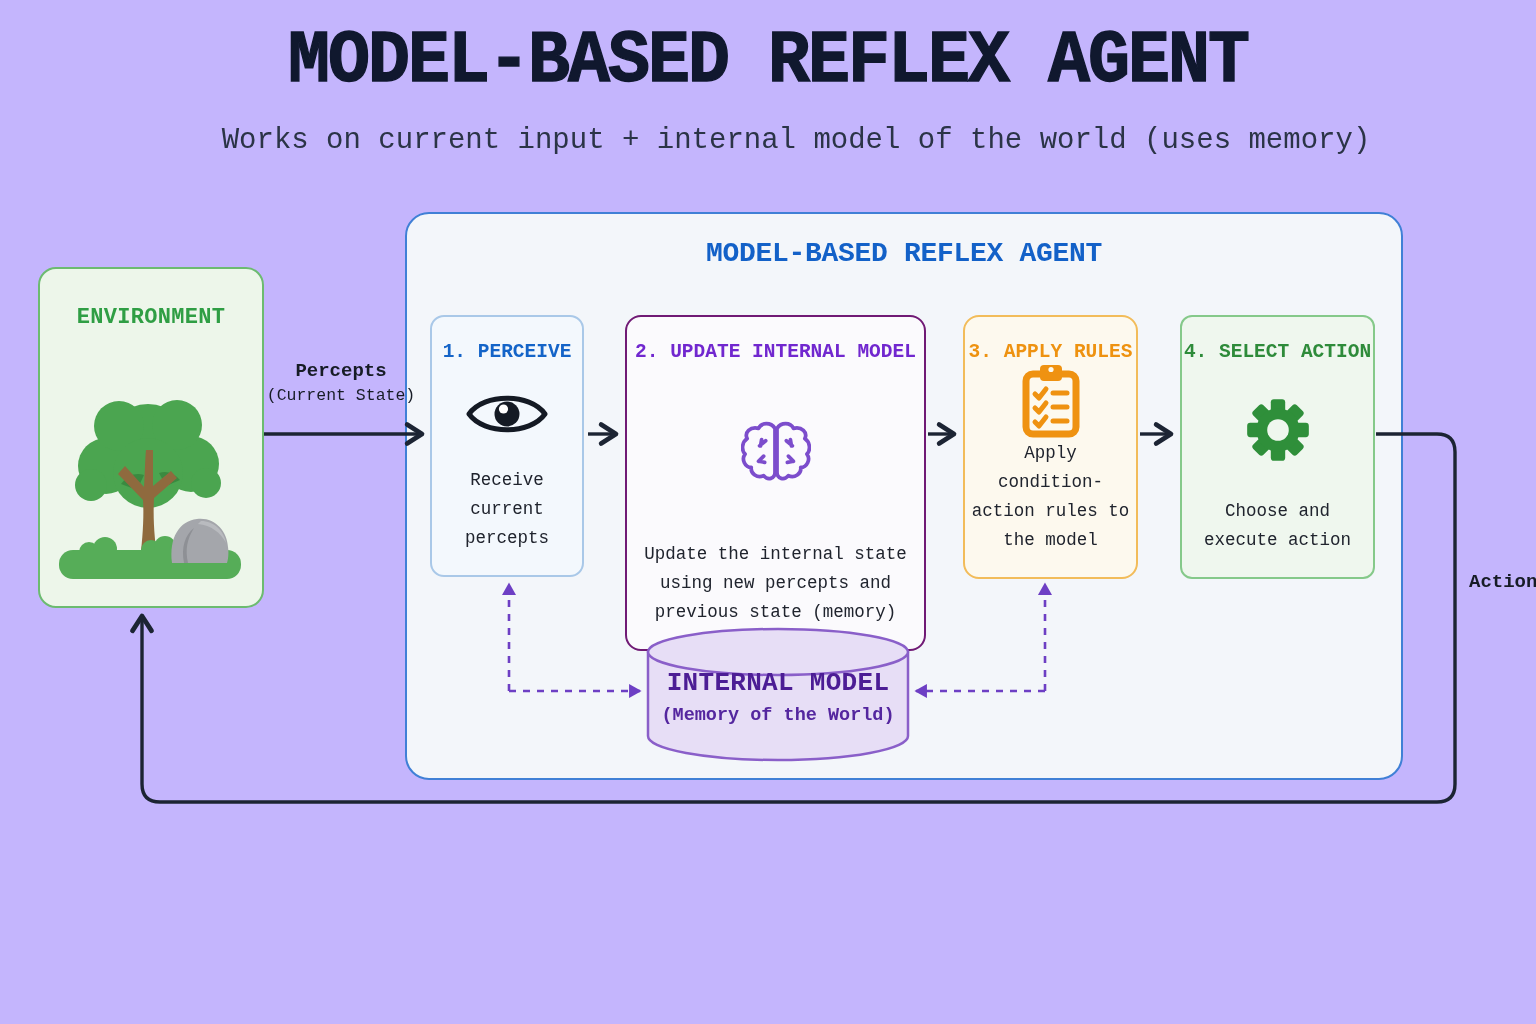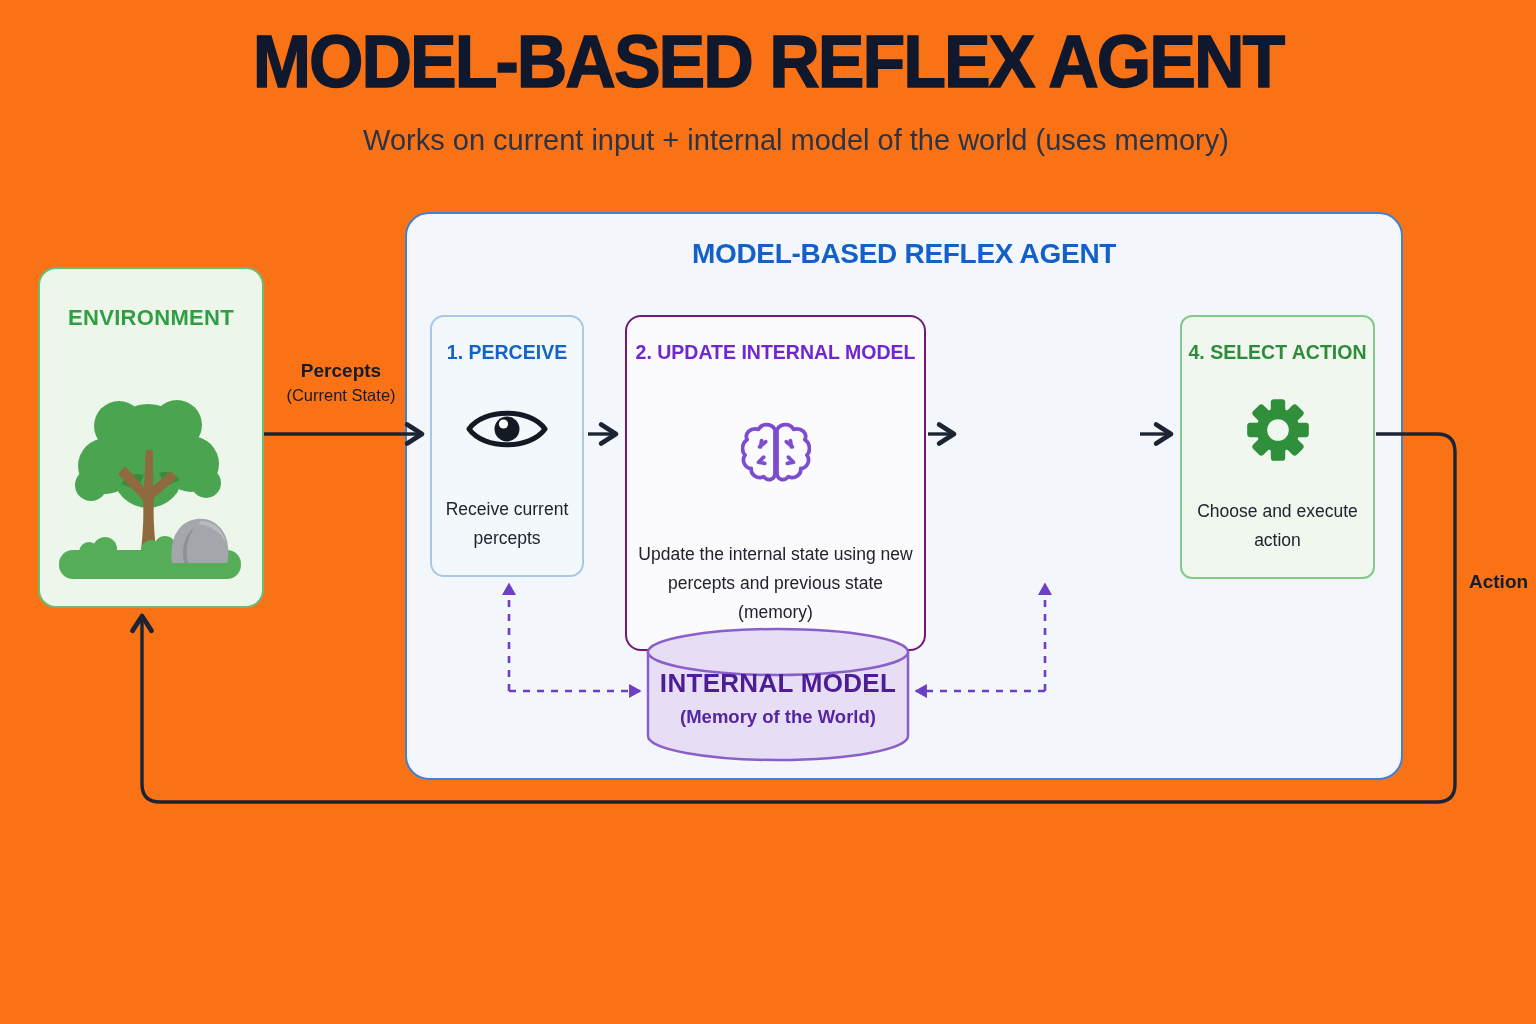--- a/index.html
+++ b/index.html
@@ -1,19 +1,19 @@
 <!DOCTYPE html>
 <html><head>
 <meta charset="utf-8">
 <style>
   html,body { margin:0; padding:0; background:#ffffff; }
   .canvas {
     position:relative; width:1536px; height:1024px;
-    background:#f97316; overflow:hidden;
-    font-family:Liberation Sans, sans-serif;
+    background:#c4b5fd; overflow:hidden;
+    font-family:Liberation Mono, monospace;
     color:#171c26;
   }
   
   .main-title {
     position:absolute; top:22px; left:0; width:100%;
     text-align:center; font-size:70px; font-weight:bold;
     letter-spacing:-2px; color:#10182e;
     -webkit-text-stroke:1.3px #10182e; transform:scaleY(1.05);
   }
   .subtitle {
@@ -164,20 +164,39 @@
           <path d="M33,9 C29,3 20,3 17,9 C9,7 3,13 6,19 C1,22 0,30 4,34 C0,39 4,47 10,47 C9,53 16,58 22,55 C26,60 33,58 33,52 Z"></path>
           <path d="M33,9 C29,3 20,3 17,9 C9,7 3,13 6,19 C1,22 0,30 4,34 C0,39 4,47 10,47 C9,53 16,58 22,55 C26,60 33,58 33,52 Z" transform="translate(68,0) scale(-1,1)"></path>
           <path d="M24,21 l-6,5 M19,26 l1,-6 M22,36 l-5,5 M17,41 l6,1"></path>
           <path d="M44,21 l6,5 M49,26 l-1,-6 M46,36 l5,5 M51,41 l-6,1"></path>
         </g>
       </svg>
     </div>
     <div class="step-desc">Update the internal state using new percepts and previous state (memory)</div>
   </div>
 
+  <div class="step step-3">
+    <div class="step-title">3. APPLY RULES</div>
+    <div class="step-icon">
+      <svg width="62" height="76" viewBox="0 0 62 76">
+        <rect x="6" y="11" width="50" height="60" rx="7" fill="none" stroke="#ef9211" stroke-width="7"></rect>
+        <rect x="20" y="2" width="22" height="16" rx="4" fill="#ef9211"></rect>
+        <circle cx="31" cy="6.5" r="2.6" fill="#fdf9ee"></circle>
+        <g stroke="#ef9211" stroke-width="5" fill="none" stroke-linecap="round" stroke-linejoin="round">
+          <path d="M15,31 l4,4 l7,-9"></path>
+          <path d="M15,45 l4,4 l7,-9"></path>
+          <path d="M15,59 l4,4 l7,-9"></path>
+          <path d="M33,30 H47"></path>
+          <path d="M33,44 H47"></path>
+          <path d="M33,58 H47"></path>
+        </g>
+      </svg>
+    </div>
+    <div class="step-desc">Apply condition-action rules to the model</div>
+  </div>
 
   <div class="step step-4">
     <div class="step-title">4. SELECT ACTION</div>
     <div class="step-icon">
       <svg width="74" height="74" viewBox="0 0 72 72">
         <g fill="#2f8f3a" transform="translate(36,36)">
           <rect x="-7" y="-30" width="14" height="60" rx="3"></rect>
           <rect x="-7" y="-30" width="14" height="60" rx="3" transform="rotate(45)"></rect>
           <rect x="-7" y="-30" width="14" height="60" rx="3" transform="rotate(90)"></rect>
           <rect x="-7" y="-30" width="14" height="60" rx="3" transform="rotate(135)"></rect>

